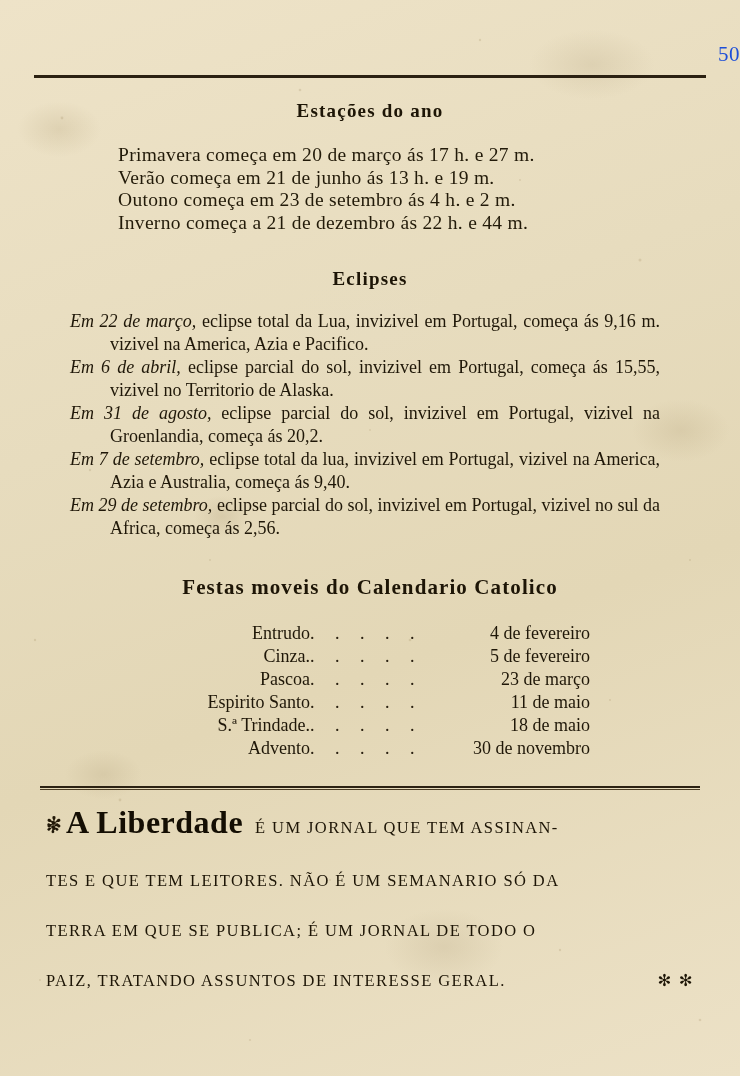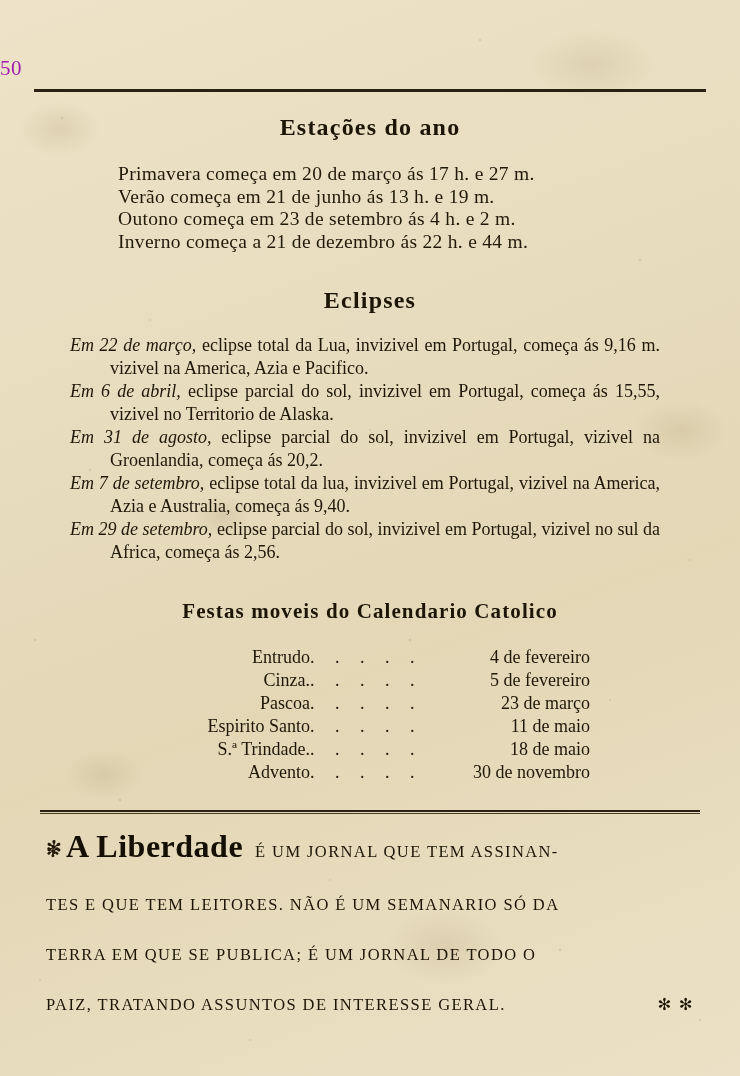--- a/index.html
+++ b/index.html
@@ -41,37 +41,37 @@
   }
   .page {
     position: relative;
     z-index: 2;
     width: 740px;
     height: 1076px;
     box-sizing: border-box;
     padding: 0;
   }
   .page-number {
-    text-align: left;
+    text-align: right;
     font-size: 21px;
-    margin-top: 56px;
+    margin-top: 42px;
     letter-spacing: .5px;
-    color: #a21caf;
+    color: #1d4ed8;
   }
   .rule-top {
     width: 672px;
     margin: 8px auto 0 auto;
     border: 0;
     border-top: 3px solid #2b2112;
     height: 0;
   }
   .section-title {
     text-align: center;
     font-weight: bold;
-    font-size: 24px;
+    font-size: 19px;
     letter-spacing: 1.2px;
     color: #1d1506;
     font-family: "Liberation Serif", serif;
   }
   .t-estacoes { margin-top: 22px; }
   .t-eclipses { margin-top: 34px; }
   .t-festas {
     margin-top: 36px;
     font-size: 21px;
     letter-spacing: 1.1px;

